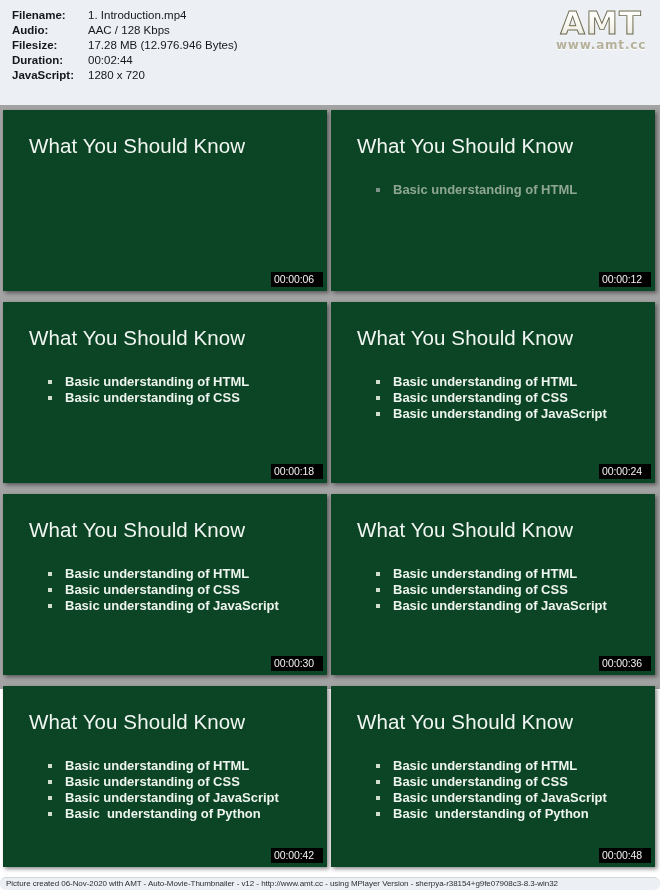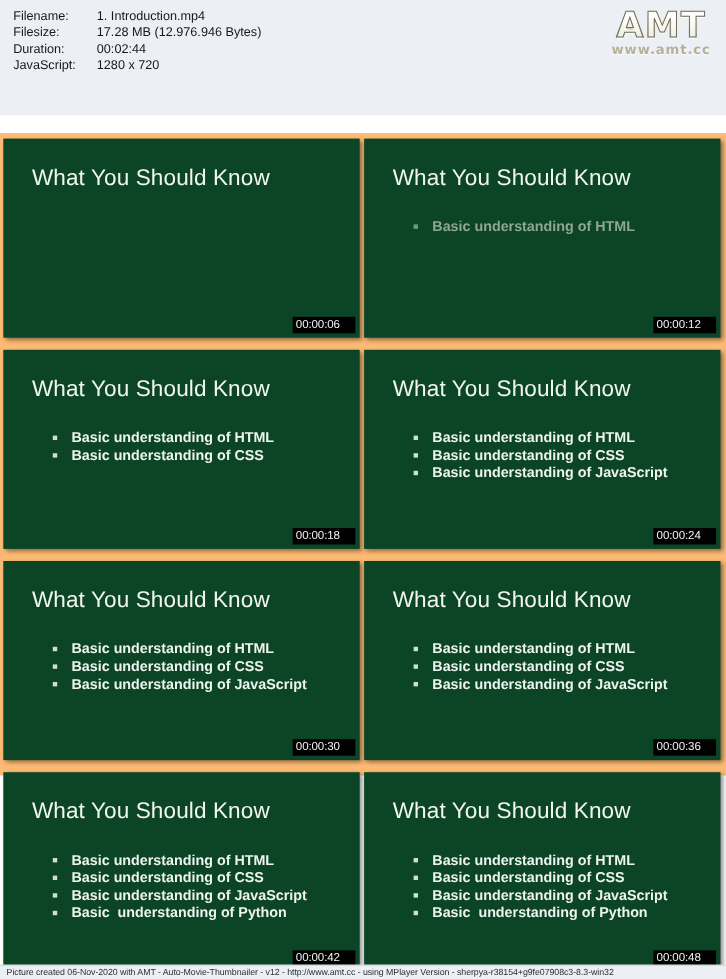--- a/index.html
+++ b/index.html
@@ -31,20 +31,21 @@
     font-size: 11.5px;
     color: #15181c;
     padding: 0 0 1.5px 0;
     line-height: 13.5px;
     white-space: nowrap;
     vertical-align: top;
   }
   .info-label {
     width: 72px;
     padding-right: 4px !important;
+    font-weight: bold;
   }
   .info-value { }
 
   
   .logo {
     position: absolute;
     right: 10px;
     top: 8px;
     width: 98px;
     text-align: center;
@@ -72,24 +73,23 @@
     color: #b4b09a;
     text-shadow: 0 1px 0 #ffffff;
     font-family: "DejaVu Sans", sans-serif;
   }
 
   
   .grid {
     position: relative;
     width: 660px;
     height: 584px;
-    background: #fdba74;
+    background: #a3a3a3;
     padding: 5px 0 0 3px;
     box-sizing: border-box;
-    margin-top: 16px;
   }
   .row {
     display: flex;
     gap: 4px;
     margin-bottom: 11px;
   }
   .tile {
     position: relative;
     width: 324px;
     height: 181px;
@@ -142,35 +142,36 @@
     background: #7d9286;
   }
   .timestamp {
     position: absolute;
     right: 4px;
     bottom: 4px;
     background: #000000;
     color: #f2f2f2;
     font-size: 10.5px;
     line-height: 13px;
-    padding: 1px 14px 1px 3px;
+    padding: 1px 9px 1px 3px;
     font-family: "Liberation Sans", sans-serif;
     letter-spacing: -0.1px;
   }
 
   
   .footer {
     position: absolute;
     left: 0;
     bottom: 0;
     width: 660px;
     height: 13px;
     background: #eceff4;
     border-top: 1px solid #cfd6de;
     box-sizing: border-box;
+    border-radius: 6px;
   }
   .footer-text {
     font-size: 8px;
     color: #2a2f36;
     line-height: 12px;
     padding-left: 6px;
     white-space: nowrap;
     letter-spacing: -0.05px;
   }
 </style>
@@ -178,20 +179,24 @@
 <body>
 
 <div class="header">
   <table class="info-table">
     <tbody>
       <tr>
         <td class="info-label">Filename:</td>
         <td class="info-value">1. Introduction.mp4</td>
       </tr>
       <tr>
+        <td class="info-label">Audio:</td>
+        <td class="info-value">AAC / 128 Kbps</td>
+      </tr>
+      <tr>
         <td class="info-label">Filesize:</td>
         <td class="info-value">17.28 MB (12.976.946 Bytes)</td>
       </tr>
       <tr>
         <td class="info-label">Duration:</td>
         <td class="info-value">00:02:44</td>
       </tr>
       <tr>
         <td class="info-label">JavaScript:</td>
         <td class="info-value">1280 x 720</td>

